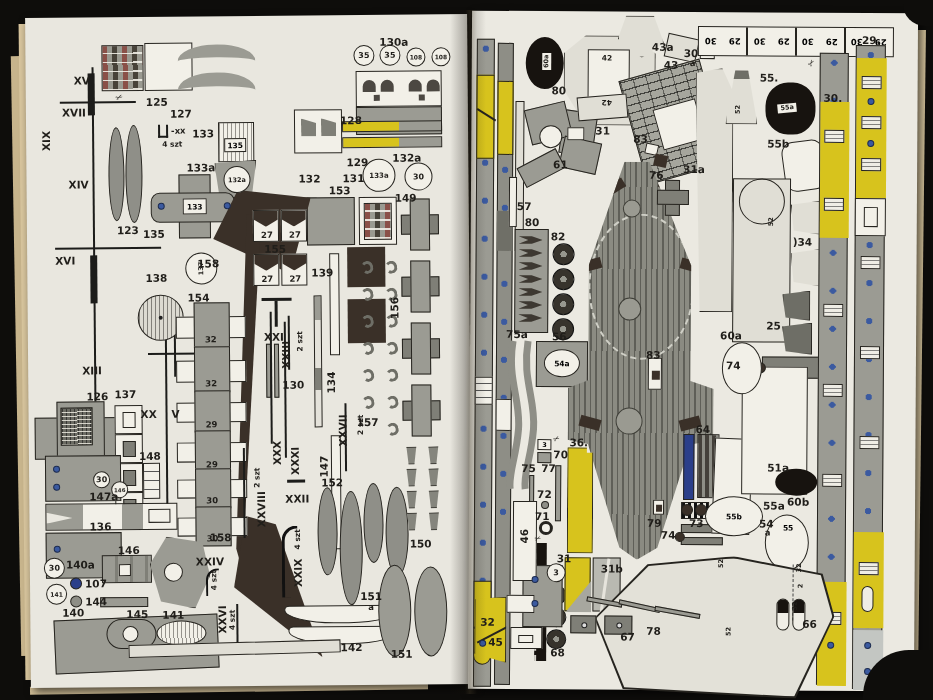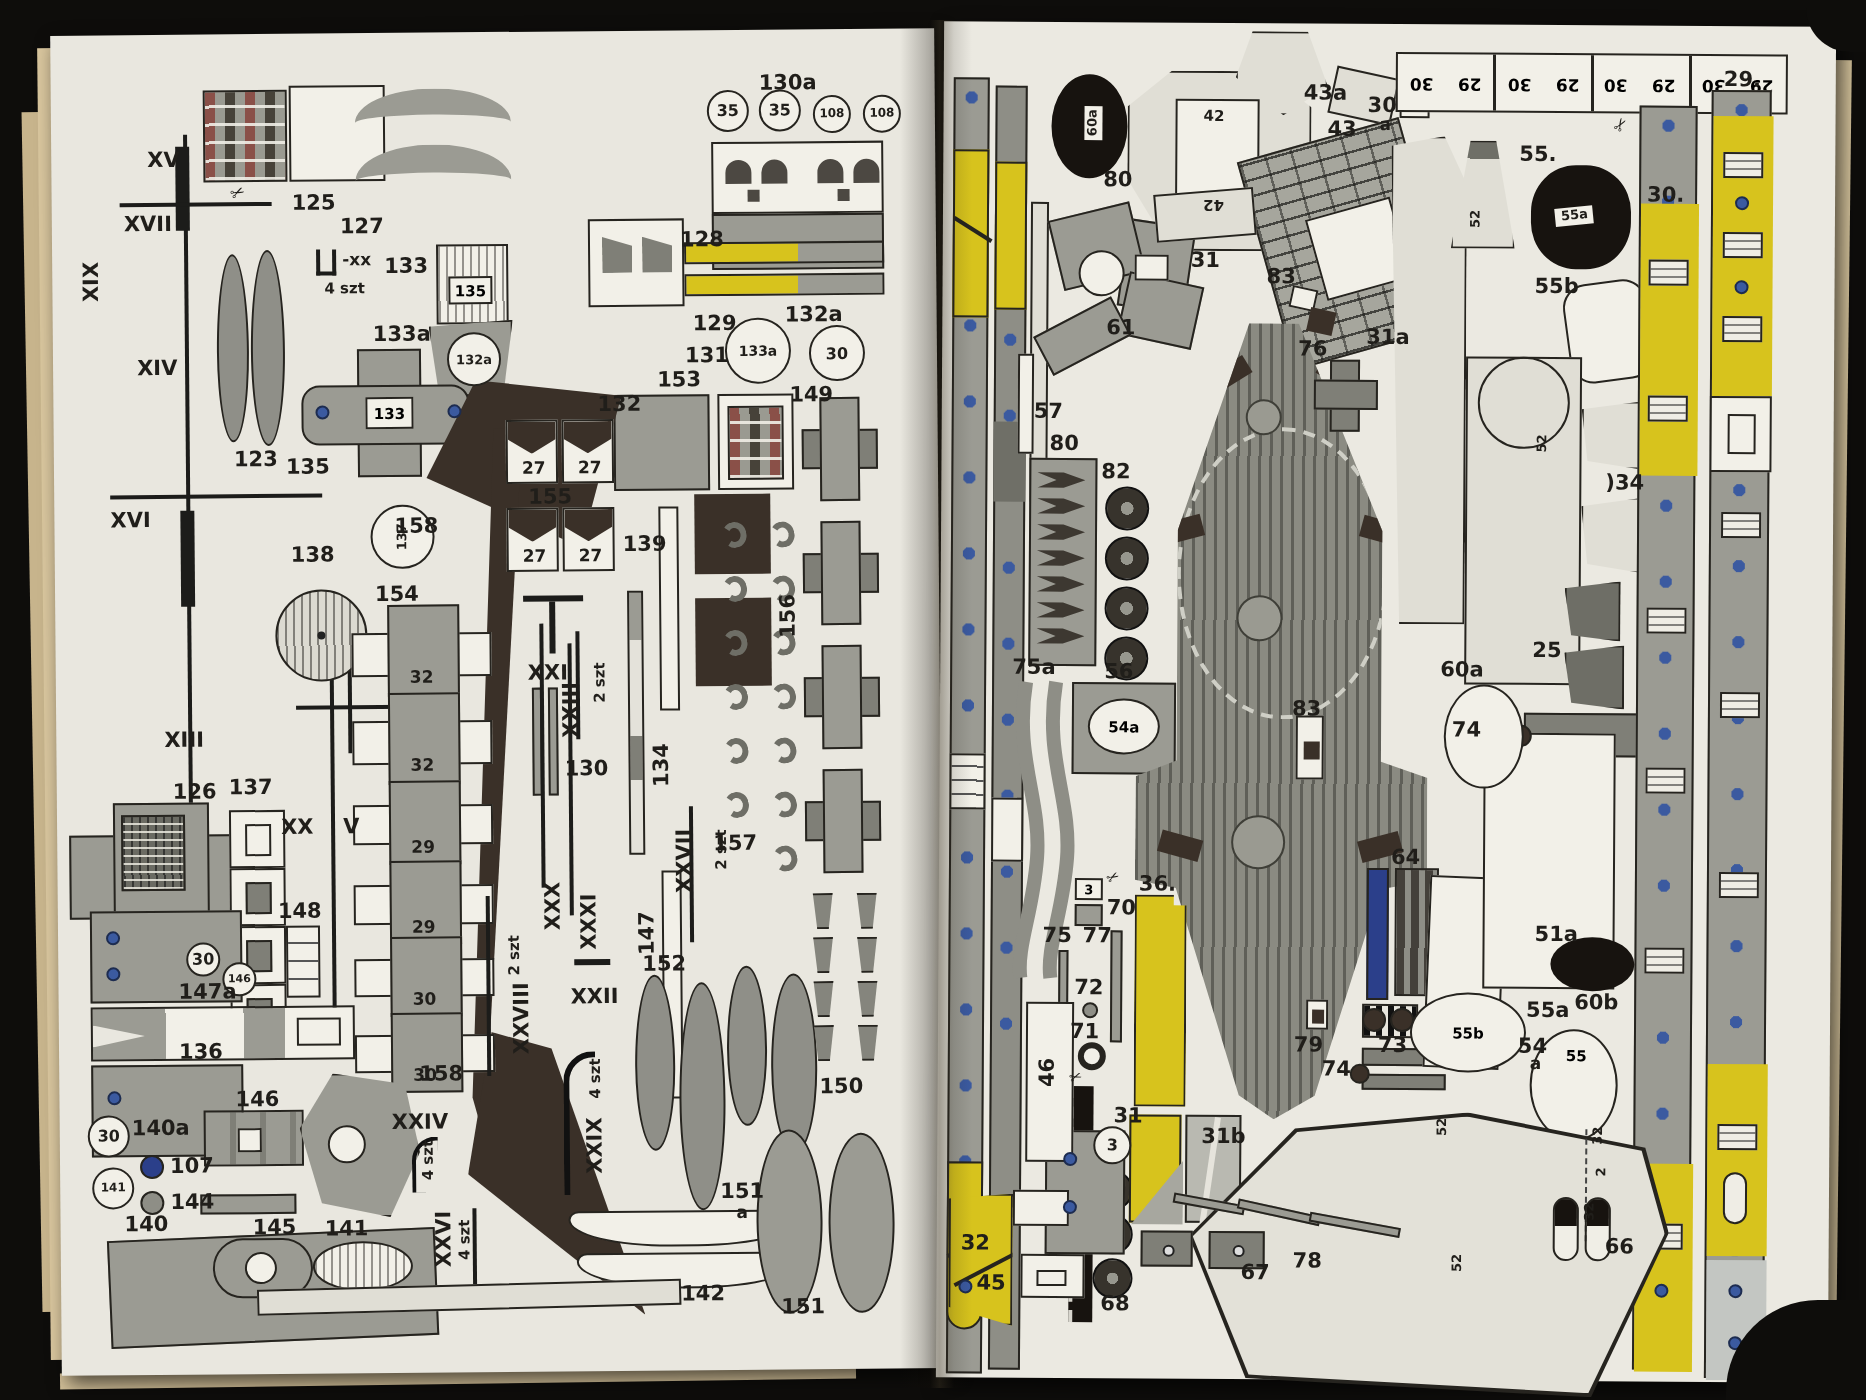--- a/index.html
+++ b/index.html
@@ -93,21 +93,21 @@
     <div class="ab bd gray" style="left:330px;top:92px;width:86px;height:28px"></div>
     <span class="lb" style="left:314px;top:100px">128</span>
     <div class="ab bd" style="left:316px;top:106px;width:100px;height:11px;background:linear-gradient(90deg,#d7c31d 0 57%,#9b9b93 57%)"></div>
     <div class="ab bd" style="left:316px;top:122px;width:100px;height:11px;background:linear-gradient(90deg,#d7c31d 0 57%,#9b9b93 57%)"></div>
     <span class="lb" style="left:320px;top:142px">129</span>
     <div class="ab bd wht" style="left:268px;top:94px;width:48px;height:44px">
       <div class="ab g2" style="left:6px;top:8px;width:15px;height:18px;clip-path:polygon(0 0,100% 25%,100% 100%,0 100%)"></div>
       <div class="ab g2" style="left:26px;top:8px;width:15px;height:18px;clip-path:polygon(0 0,100% 25%,100% 100%,0 100%)"></div>
     </div>
     <span class="lb" style="left:316px;top:158px">131</span>
-    <span class="lb" style="left:272px;top:182px">132</span>
+    <span class="lb" style="left:272px;top:158px">132</span>
     <div class="ab bd" style="left:268px;top:182px;width:22px;height:42px;background:linear-gradient(#f2f0e8 0 45%,#9b9b93 45%)"></div>
     <span class="lb" style="left:302px;top:170px">153</span>
     <div class="ab bd gray" style="left:280px;top:182px;width:48px;height:48px"></div>
     <div class="ab bd wht" style="left:332px;top:182px;width:38px;height:48px"></div>
     <div class="ab checker" style="left:337px;top:188px;width:28px;height:37px;border:1px solid #26241f"></div>
     <span class="lb" style="left:366px;top:138px">132a</span>
     <div class="circ" style="left:336px;top:144px;width:33px;height:33px;font-size:7px">133a</div>
     <div class="circ" style="left:378px;top:148px;width:28px;height:28px">30</div>
     <span class="lb" style="left:368px;top:178px">149</span>
 
@@ -434,21 +434,21 @@
     <span class="lb" style="left:288px;top:60px">55.</span>
     <div class="ab blk" style="left:294px;top:70px;width:50px;height:52px;border-radius:45%"></div>
     <span class="lb s6" style="left:306px;top:91px;background:#f2f0e8;padding:1px 3px;transform:rotate(-6deg);z-index:7">55a</span>
     <span class="lb" style="left:296px;top:126px">55b</span>
     <div class="ab bd wht" style="left:312px;top:128px;width:42px;height:50px;border-radius:12px;transform:rotate(-8deg)"></div>
     <div class="ab bd lt" style="left:262px;top:166px;width:58px;height:164px"></div>
     <div class="ab" style="left:268px;top:166px;width:46px;height:46px;border:1.4px solid #26241f;border-radius:50%"></div>
     <span class="lb s6 r90" style="left:296px;top:206px">52</span>
 
     <div class="ab bd lt" style="left:320px;top:188px;width:30px;height:34px;clip-path:polygon(0 12%,100% 0,100% 100%,10% 88%)"></div>
-    <span class="lb" style="left:332px;top:224px">)34</span>
+    <span class="lb" style="left:322px;top:224px">)34</span>
     <div class="ab bd lt" style="left:320px;top:236px;width:32px;height:38px;clip-path:polygon(0 12%,100% 0,100% 100%,10% 88%)"></div>
     <div class="ab bd" style="left:312px;top:278px;width:28px;height:30px;background:#6e6e66;clip-path:polygon(0 12%,100% 0,100% 100%,12% 90%)"></div>
     <span class="lb" style="left:296px;top:308px">25</span>
     <div class="ab bd" style="left:312px;top:310px;width:30px;height:32px;background:#6e6e66;clip-path:polygon(0 12%,100% 0,100% 100%,12% 90%)"></div>
     <div class="ab bd g2" style="left:292px;top:344px;width:60px;height:22px"></div>
 
     <div class="ab bd wht" style="left:226px;top:14px;width:196px;height:30px;display:flex;align-items:center;justify-content:space-around;background-image:repeating-linear-gradient(90deg,transparent 0 47.5px,#26241f 47.5px 49px)">
       <span class="s8 r180" style="font-weight:bold">30</span>
       <span class="s8 r180" style="font-weight:bold">29</span>
       <span class="s8 r180" style="font-weight:bold">30</span>

